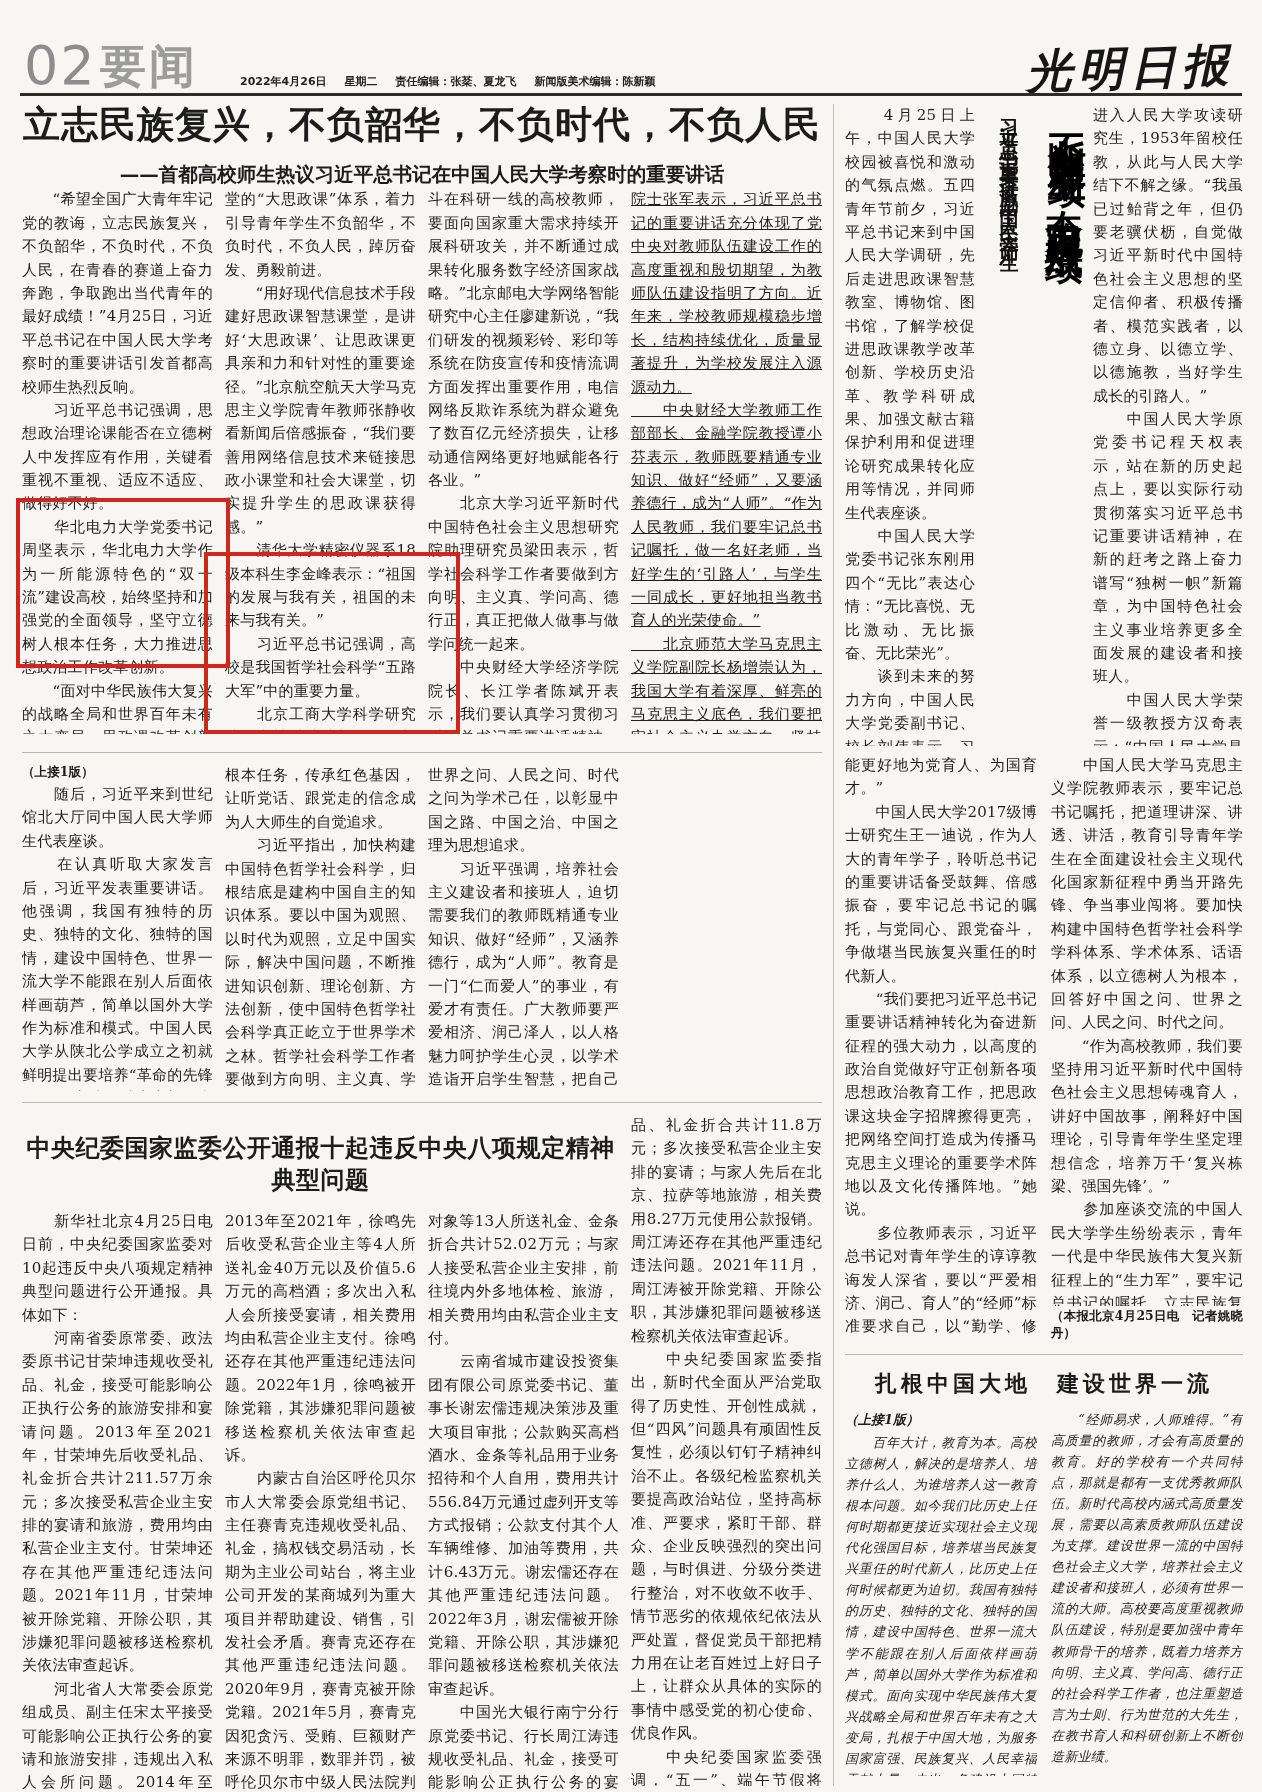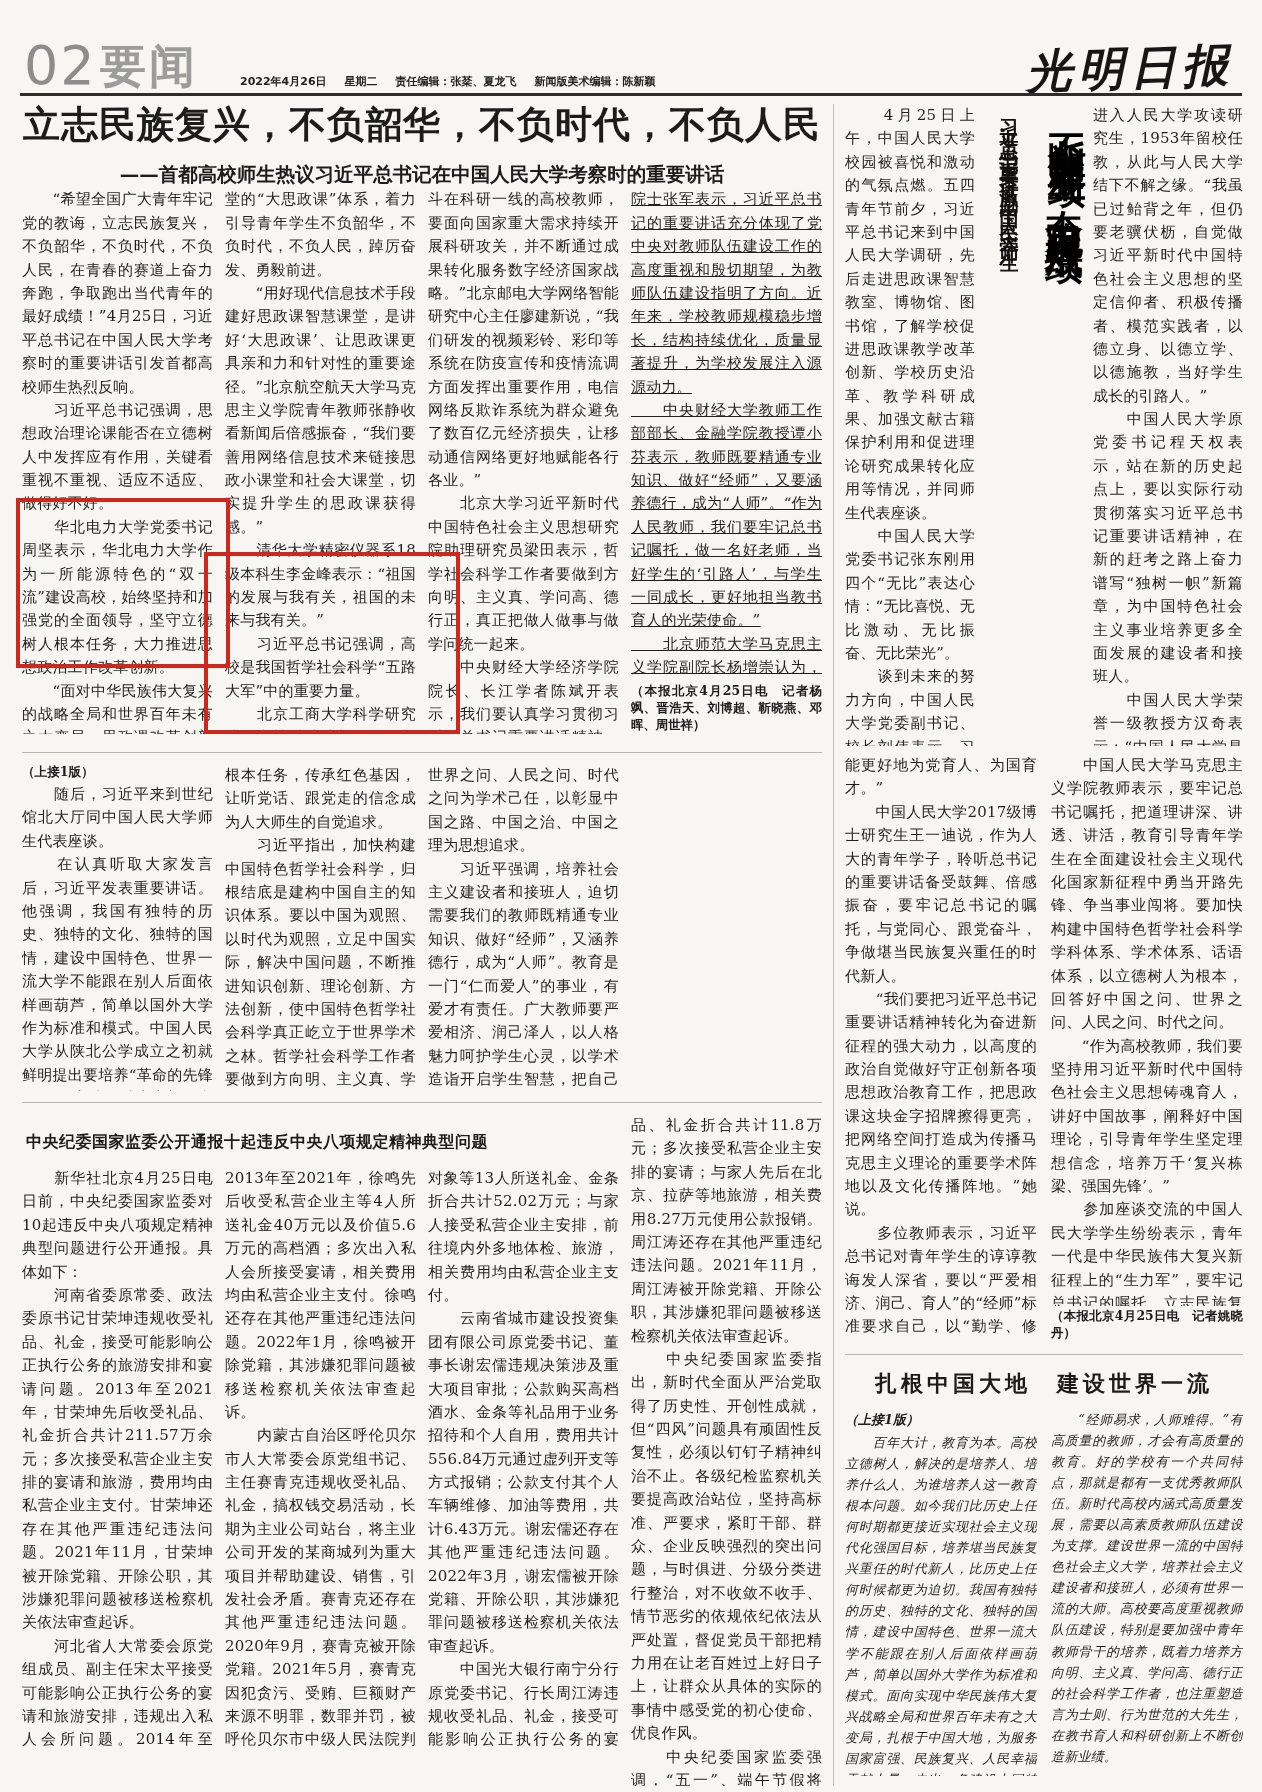--- a/index.html
+++ b/index.html
@@ -31,21 +31,21 @@
   .redbox{position:absolute;border:4px solid #ce281c;z-index:6;background:transparent;}
   #rb1{left:16px;top:498px;width:206px;height:162px;}
   #rb2{left:204px;top:552px;width:248px;height:174px;}
   
   .continued{position:absolute;left:22px;top:764px;width:800px;display:flex;gap:12px;}
   .continued .col{width:191px;height:330px;}
   .leadtag{font-weight:bold;font-size:12.6px;margin-bottom:2px;}
   
   .disc{position:absolute;left:22px;top:1114px;width:800px;display:flex;gap:12px;}
   .disc-left{width:597px;}
-  .disc-headline{font-size:16px;font-weight:bold;text-align:left;padding:18px 4px 14px 4px;letter-spacing:.5px;}
+  .disc-headline{font-size:24px;font-weight:bold;text-align:center;padding:18px 4px 14px 4px;letter-spacing:.5px;}
   .disc-cols{display:flex;gap:12px;}
   .disc-cols .col{width:191px;height:588px;}
   .disc-right{width:191px;height:672px;}
   
   .rightwrap{position:absolute;left:845px;top:104px;width:398px;}
   .r-row1{display:flex;height:642px;}
   .r-cola{width:130px;height:642px;}
   .v-sub{writing-mode:vertical-rl;text-orientation:upright;width:30px;margin-left:14px;
          font-family:"DejaVu Sans","Liberation Sans",sans-serif;font-weight:bold;
          font-size:19px;letter-spacing:7px;line-height:1.0;color:#111;}
@@ -93,21 +93,20 @@
 　　北京工商大学科学研究院人文社科处处长、传媒与设计学院教授高丽华表示，要深入学习总书记重要讲话精神，以立德树人为根本，加强理论武装，从历史和现实、理论和实践相结合的角度深入建设中国特色哲学社会科学，推动哲学社会科学理论研究成果转化，加快新型智库建设和人才队伍建设，聆听时代声音、把握时代大势、回应时代呼唤，不断提高哲学社会科学的国际影响力。
 　　“总书记特别关注高校教学科研成果以及成果转化问题，我感到非常振奋。作为战</div>
       <div class="col jtext">斗在科研一线的高校教师，要面向国家重大需求持续开展科研攻关，并不断通过成果转化服务数字经济国家战略。”北京邮电大学网络智能研究中心主任廖建新说，“我们研发的视频彩铃、彩印等系统在防疫宣传和疫情流调方面发挥出重要作用，电信网络反欺诈系统为群众避免了数百亿元经济损失，让移动通信网络更好地赋能各行各业。”
 　　北京大学习近平新时代中国特色社会主义思想研究院助理研究员梁田表示，哲学社会科学工作者要做到方向明、主义真、学问高、德行正，真正把做人做事与做学问统一起来。
 　　中央财经大学经济学院院长、长江学者陈斌开表示，我们要认真学习贯彻习近平总书记重要讲话精神，以中国为观照、以时代为观照，立足中国实际，解决中国问题。中国经济发展取得了举世瞩目的奇迹，经济学者生逢其时，应该扎根中国大地，不断推进经济学理论创新，为构建中国自主的知识体系作贡献。
 　　中国工程院</div>
       <div class="col" style="display:flex;flex-direction:column;">
         <div class="jtext" style="flex:1;text-decoration:underline;">院士张军表示，习近平总书记的重要讲话充分体现了党中央对教师队伍建设工作的高度重视和殷切期望，为教师队伍建设指明了方向。近年来，学校教师规模稳步增长，结构持续优化，质量显著提升，为学校发展注入源源动力。
 　　中央财经大学教师工作部部长、金融学院教授谭小芬表示，教师既要精通专业知识、做好“经师”，又要涵养德行，成为“人师”。“作为人民教师，我们要牢记总书记嘱托，做一名好老师，当好学生的‘引路人’，与学生一同成长，更好地担当教书育人的光荣使命。”
 　　北京师范大学马克思主义学院副院长杨增崇认为，我国大学有着深厚、鲜亮的马克思主义底色，我们要把牢社会主义办学方向，坚持扎根中国、融通中外、立足时代、面向未来，定能在一流大学建设和高素质人才培养方面取得新的重大进展。</div>
-        <div class="byline">（本报北京4月25日电　记者杨飒、晋浩天、刘博超、靳晓燕、邓晖、周世祥）</div>
       </div>
     </div>
   </div>
 
   <div class="redbox" id="rb1"></div>
   <div class="redbox" id="rb2"></div>
 
   <div class="thinrule" style="left:22px;top:752px;width:800px;height:1px;"></div>
   <div class="continued">
     <div class="col">

